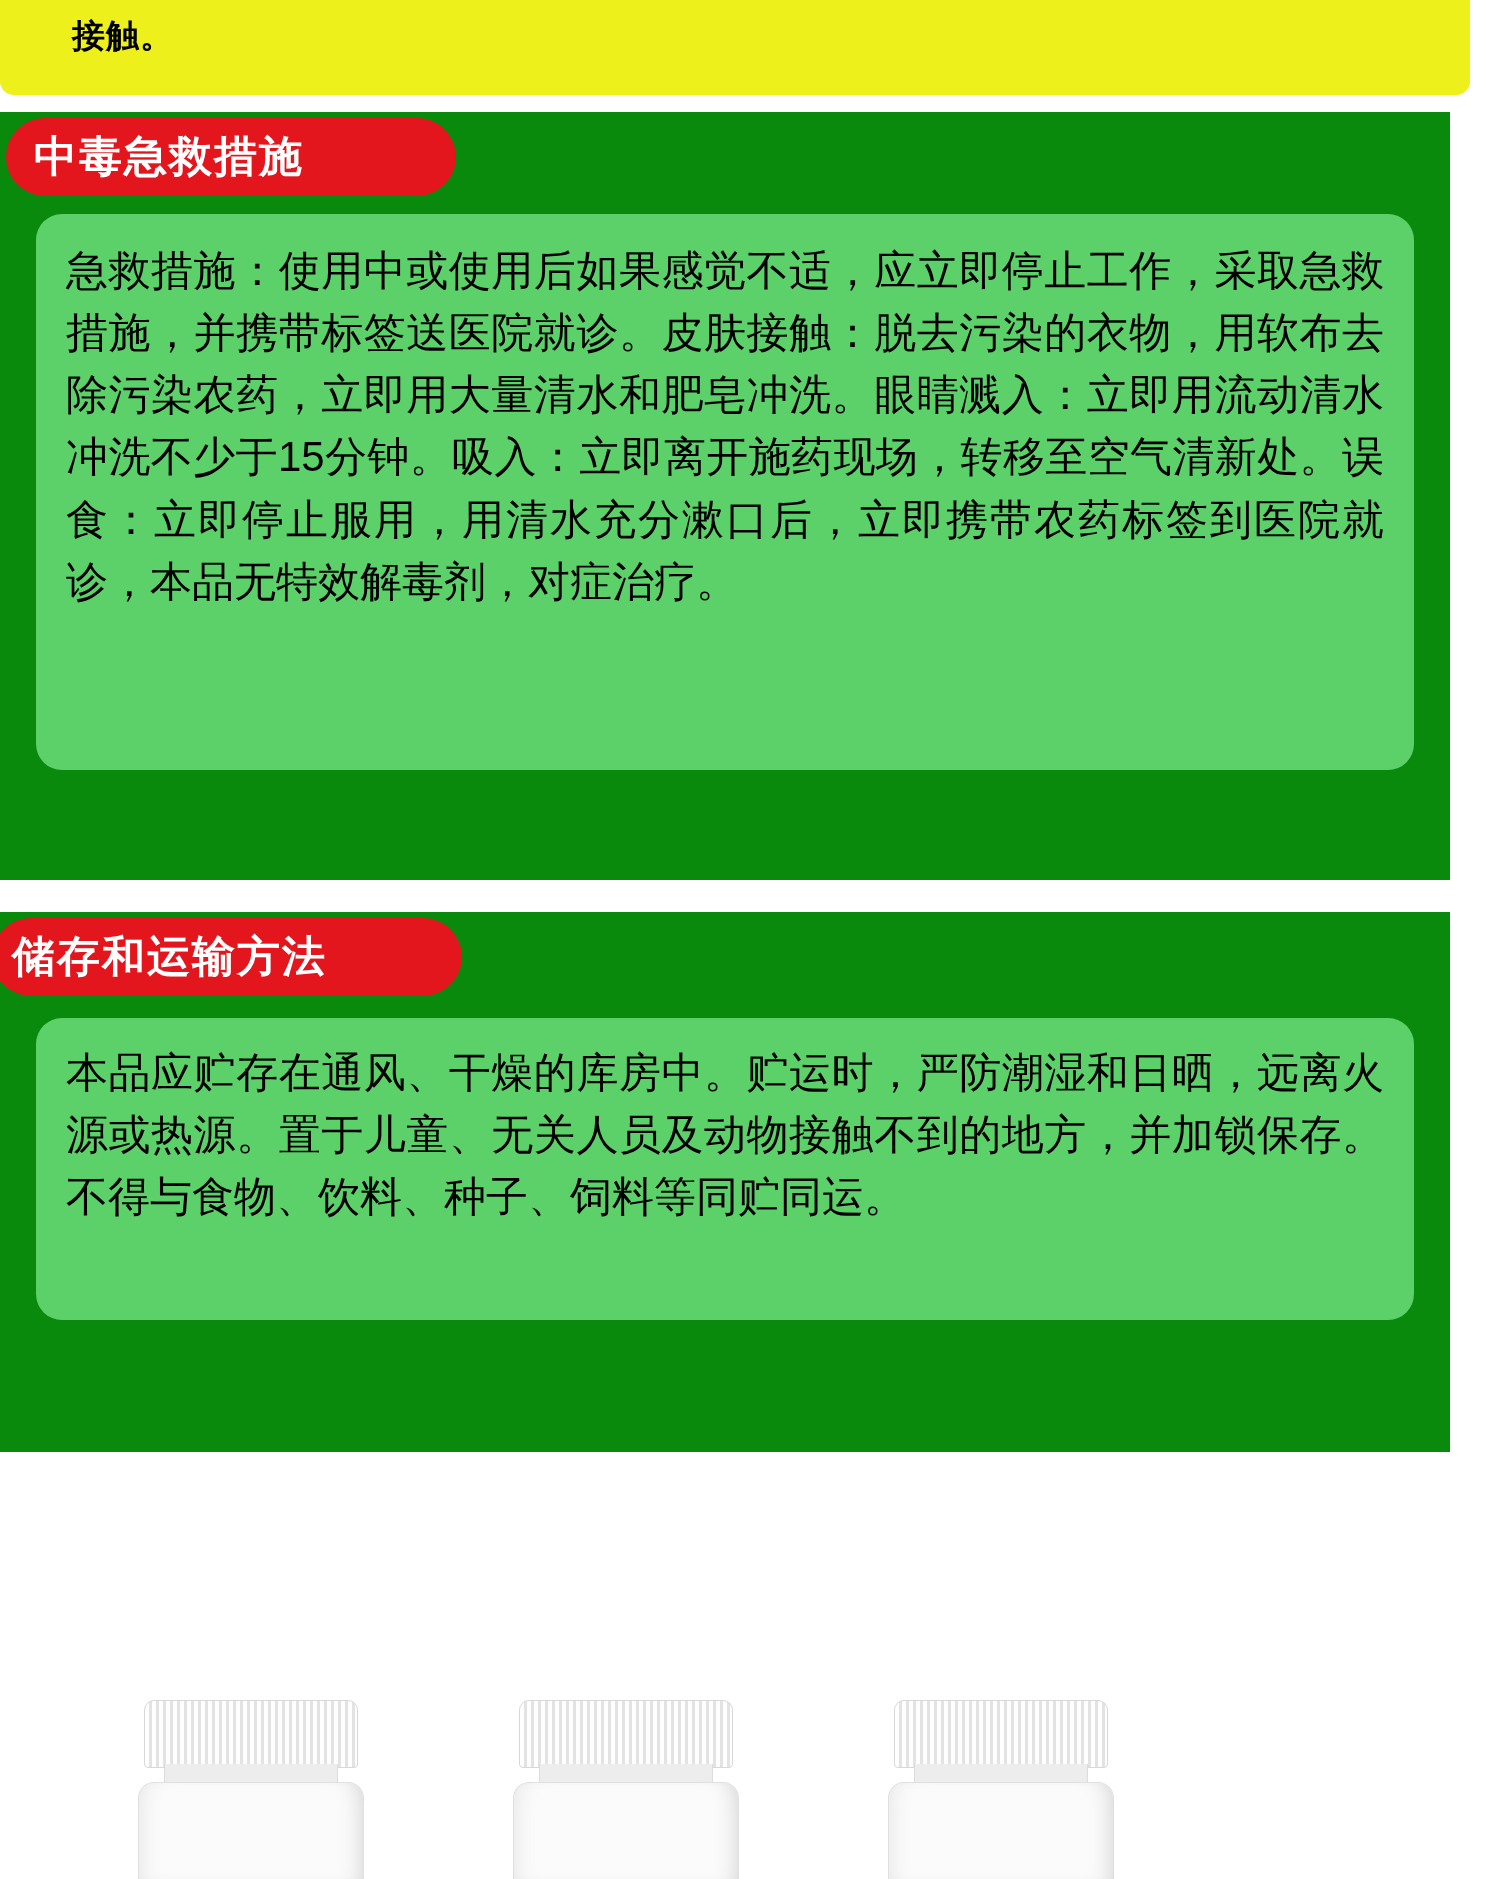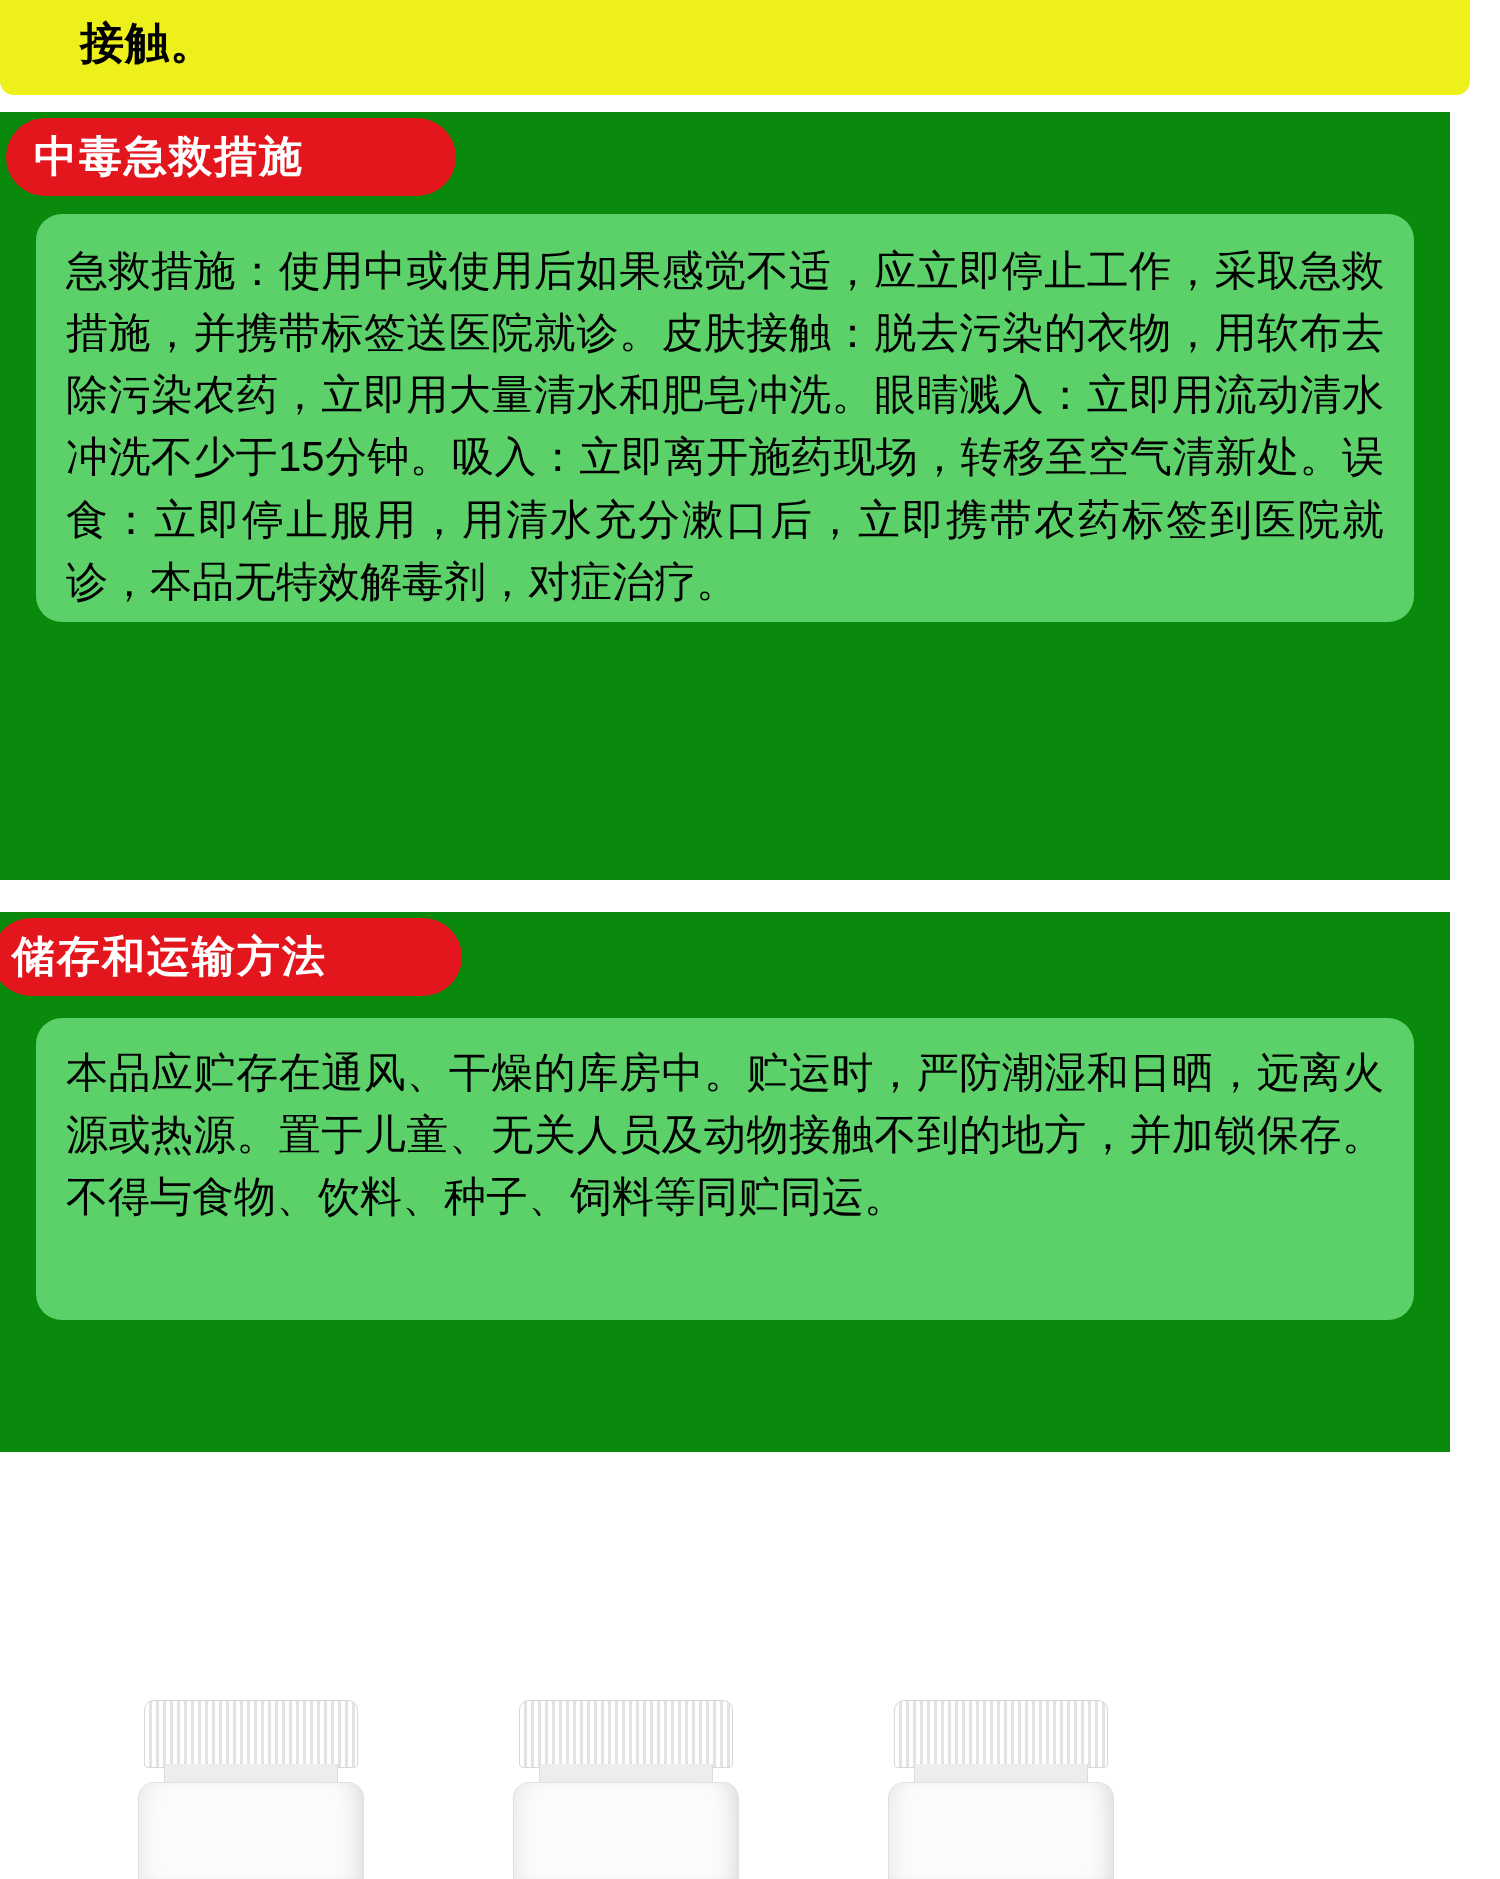--- a/index.html
+++ b/index.html
@@ -28,23 +28,23 @@
     left: 0;
     top: 0;
     width: 1470px;
     height: 95px;
     background: #eef01b;
     border-radius: 0 0 14px 14px;
     box-sizing: border-box;
   }
   .yellow-strip .cont-text {
     position: absolute;
-    left: 80px;
+    left: 72px;
     top: 14px;
-    font-size: 44px;
+    font-size: 33px;
     font-weight: bold;
     color: #000000;
     letter-spacing: 1px;
     white-space: nowrap;
   }
 
   
   .green-section {
     position: absolute;
     left: 0;
@@ -100,21 +100,21 @@
     font-size: 42px;
     line-height: 1.48;
     font-weight: 500;
     letter-spacing: 0px;
     text-align: justify;
   }
   .body-box.b1 {
     left: 36px;
     top: 214px;
     width: 1378px;
-    height: 408px;
+    height: 556px;
     padding: 26px 30px 22px 30px;
   }
   .body-box.b2 {
     left: 36px;
     top: 1018px;
     width: 1378px;
     height: 302px;
     padding: 24px 30px 22px 30px;
   }
 

